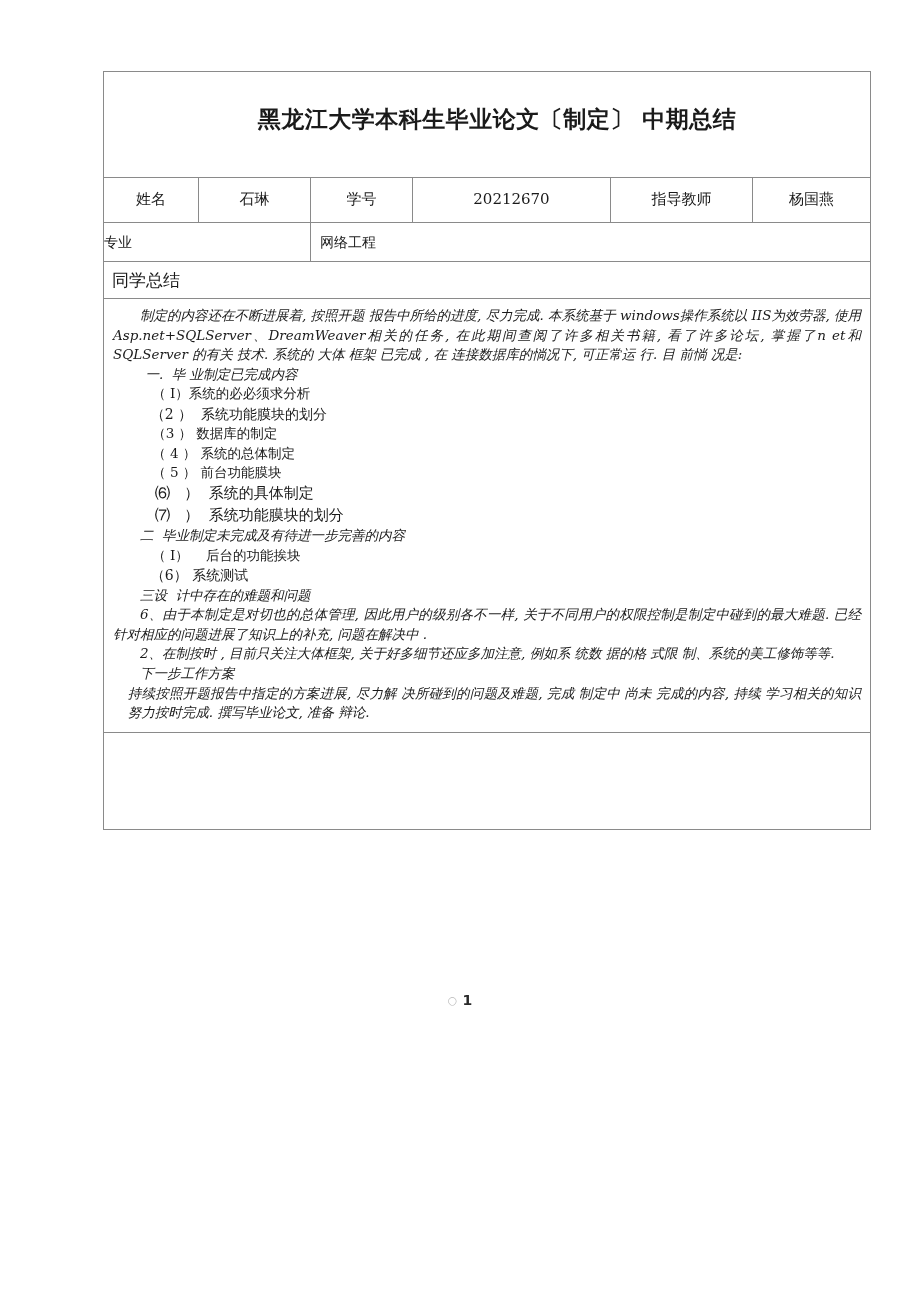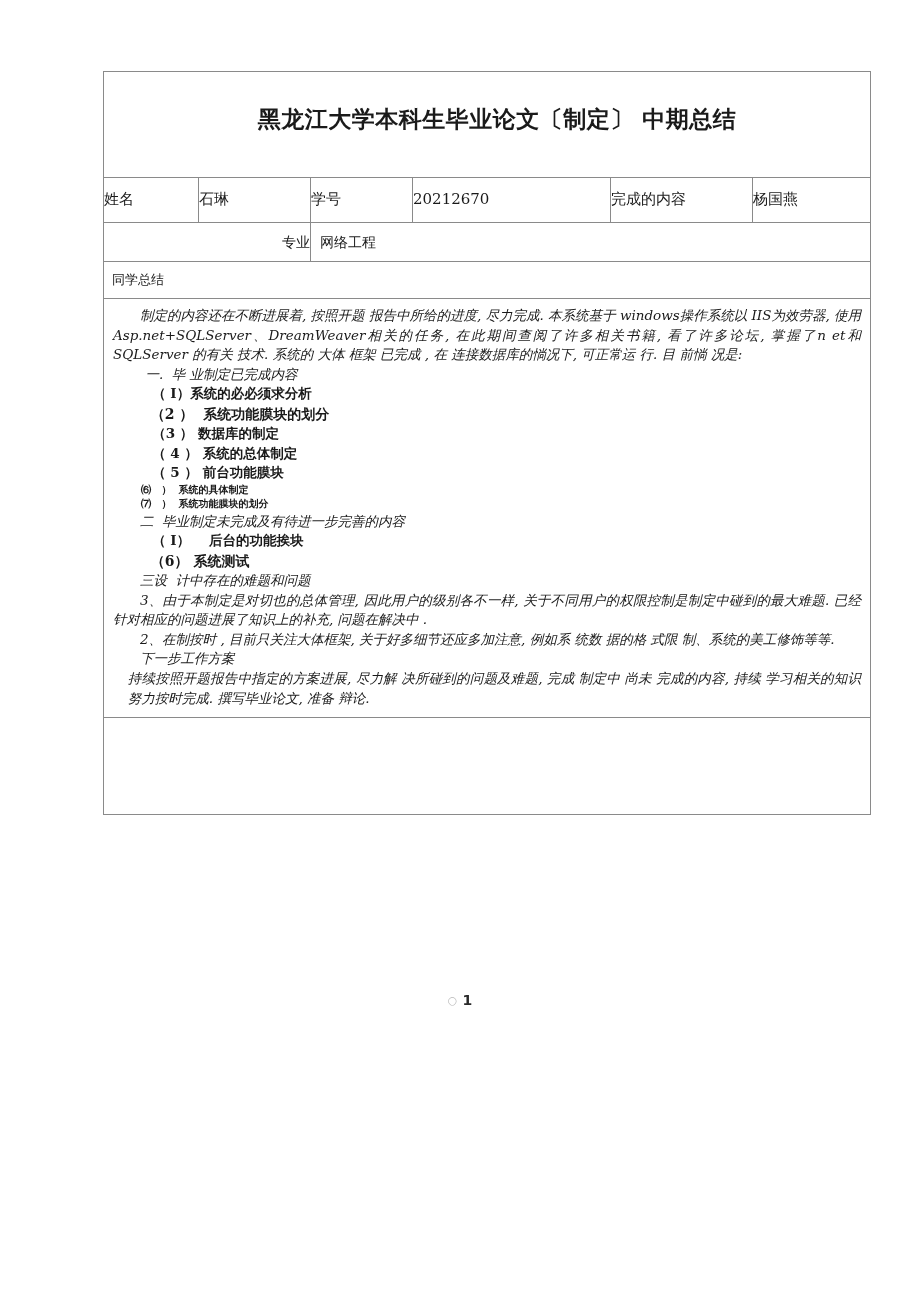--- a/index.html
+++ b/index.html
@@ -66,34 +66,35 @@
     display: inline-block;
     position: relative;
     white-space: pre;
   }
   .overlap-a { position: relative; letter-spacing: -5px; }
   .overlap-b { position: relative; letter-spacing: -4px; }
 
   
   .info-row td {
     height: 44px;
+    text-align: center;
     font-size: 15px;
   }
   .major-row td {
     height: 38px;
     font-size: 14px;
   }
-  .major-label { text-align: right; }
+  .major-label { text-align: left; }
   .major-value { text-align: left; padding-left: 9px !important; font-size: 15px; }
 
   
   .section-head td {
     height: 36px;
     padding-left: 8px !important;
-    font-size: 13px;
+    font-size: 17px;
     text-align: left;
   }
 
   
   .body-cell {
     padding: 7px 9px 9px 9px !important;
     vertical-align: top;
     font-size: 14.3px;
     line-height: 1.62;
     text-align: justify;
@@ -108,24 +109,23 @@
   .lvl1 {
     margin: 0;
     padding-left: 2.4em;
     white-space: pre;
     font-style: italic;
   }
   .lvl2 {
     margin: 0;
     padding-left: 2.9em;
     white-space: pre;
-    font-weight: bold;
   }
   .lvl2.wide { font-size: 14px; padding-left: 2.7em; }
-  .lvl2.circ { font-size: 10px; padding-left: 2.8em; }
+  .lvl2.circ { font-size: 15.0px; padding-left: 2.8em; }
   .lvl1.tight { padding-left: 2.0em; }
 
   
   .blank-cell { height: 96px; }
 
   
   .footer {
     position: absolute;
     left: 0;
     top: 992px;
@@ -164,21 +164,21 @@
           <span class="doc-title">黑龙江大学本科生毕业论文〔制定〕 中期总结</span>
         </td>
       </tr>
 
 
       <tr class="info-row">
         <td>姓名</td>
         <td>石琳</td>
         <td>学号</td>
         <td>20212670</td>
-        <td>完成的内容</td>
+        <td>指导教师</td>
         <td>杨国燕</td>
       </tr>
 
       <tr class="major-row">
         <td class="major-label" colspan="2">专业</td>
         <td class="major-value" colspan="4">网络工程</td>
       </tr>
 
       <tr class="section-head">
         <td colspan="6">同学总结</td>
@@ -197,21 +197,21 @@
           <p class="lvl2">（ 5 ） 前台功能膜块</p>
           <p class="lvl2 circ">⑹   ）  系统的具体制定</p>
           <p class="lvl2 circ">⑺   ）  系统功能膜块的划分</p>
 
           <p class="lvl1 tight">二  毕业制定未完成及有待进一步完善的内容</p>
           <p class="lvl2">（ I）    后台的功能挨块</p>
           <p class="lvl2 wide">（6） 系统测试</p>
 
           <p class="lvl1 tight">三设  计中存在的难题和问题</p>
 
-          <p class="para">3、由于本制定是对切也的总体管理,   因此用户的级别各不一样, 关于不同用户的权限控制是制定中碰到的最大难题. 已经针对相应的问题进展了知识上的补充, 问题在解决中  .</p>
+          <p class="para">6、由于本制定是对切也的总体管理,   因此用户的级别各不一样, 关于不同用户的权限控制是制定中碰到的最大难题. 已经针对相应的问题进展了知识上的补充, 问题在解决中  .</p>
           <p class="para">2、在制按时 , 目前只关注大体框架, 关于好多细节还应多加注意, 例如系 统数 据的格 式限 制、系统的美工修饰等等.</p>
 
           <p class="lvl1 tight">下一步工作方案</p>
           <p class="para flat" style="padding-left:1.1em">持续按照开题报告中指定的方案进展, 尽力解 决所碰到的问题及难题,  完成 制定中 尚未 完成的内容, 持续 学习相关的知识努力按时完成. 撰写毕业论文, 准备 辩论.</p>
 
         </td>
       </tr>
 
 
       <tr>

